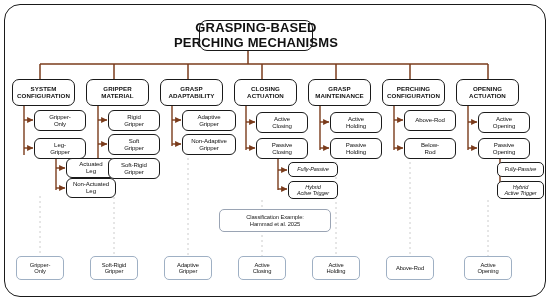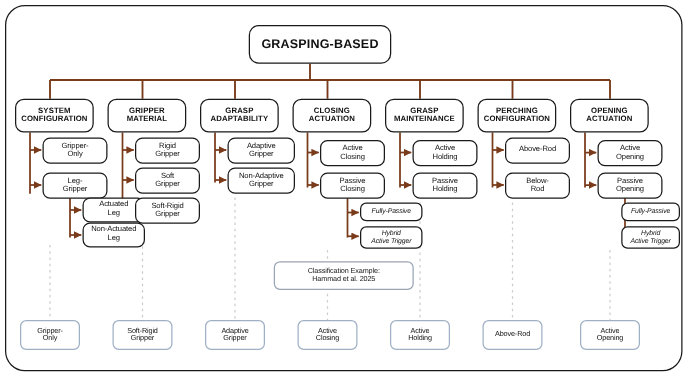--- a/index.html
+++ b/index.html
@@ -47,21 +47,21 @@
     border: 1.1px solid #1a1a1a;
     border-radius: 6px;
     line-height: 1.12;
     letter-spacing: -0.1px;
     padding: 1px 2px;
   }
   .root {
     border-radius: 8px;
     border-width: 1.3px;
     font-weight: bold;
-    font-size: 10px;
+    font-size: 13px;
     letter-spacing: 0.15px;
   }
   .header {
     font-weight: bold;
     font-size: 6.2px;
     letter-spacing: 0.1px;
     border-radius: 7px;
   }
   .lvl2 {
     font-size: 6.1px;
@@ -164,20 +164,21 @@
       <path d="M262,200 L262,256"></path>
       <path d="M336,162 L336,256"></path>
       <path d="M410,162 L410,256"></path>
       <path d="M488,200 L488,256"></path>
     </g>
   </svg>
 
   <div class="node root" style="left:199px; top:20px; width:114px; height:31px;">
     <span>
       <span class="nline">GRASPING-BASED</span>
+      <span class="nline">PERCHING MECHANISMS</span>
     </span>
   </div>
 
   <div class="node header" style="left:12px; top:79px; width:63px; height:27px;">
     <span>
       <span class="nline">SYSTEM</span>
       <span class="nline">CONFIGURATION</span>
     </span>
   </div>
   <div class="node header" style="left:86px; top:79px; width:63px; height:27px;">

